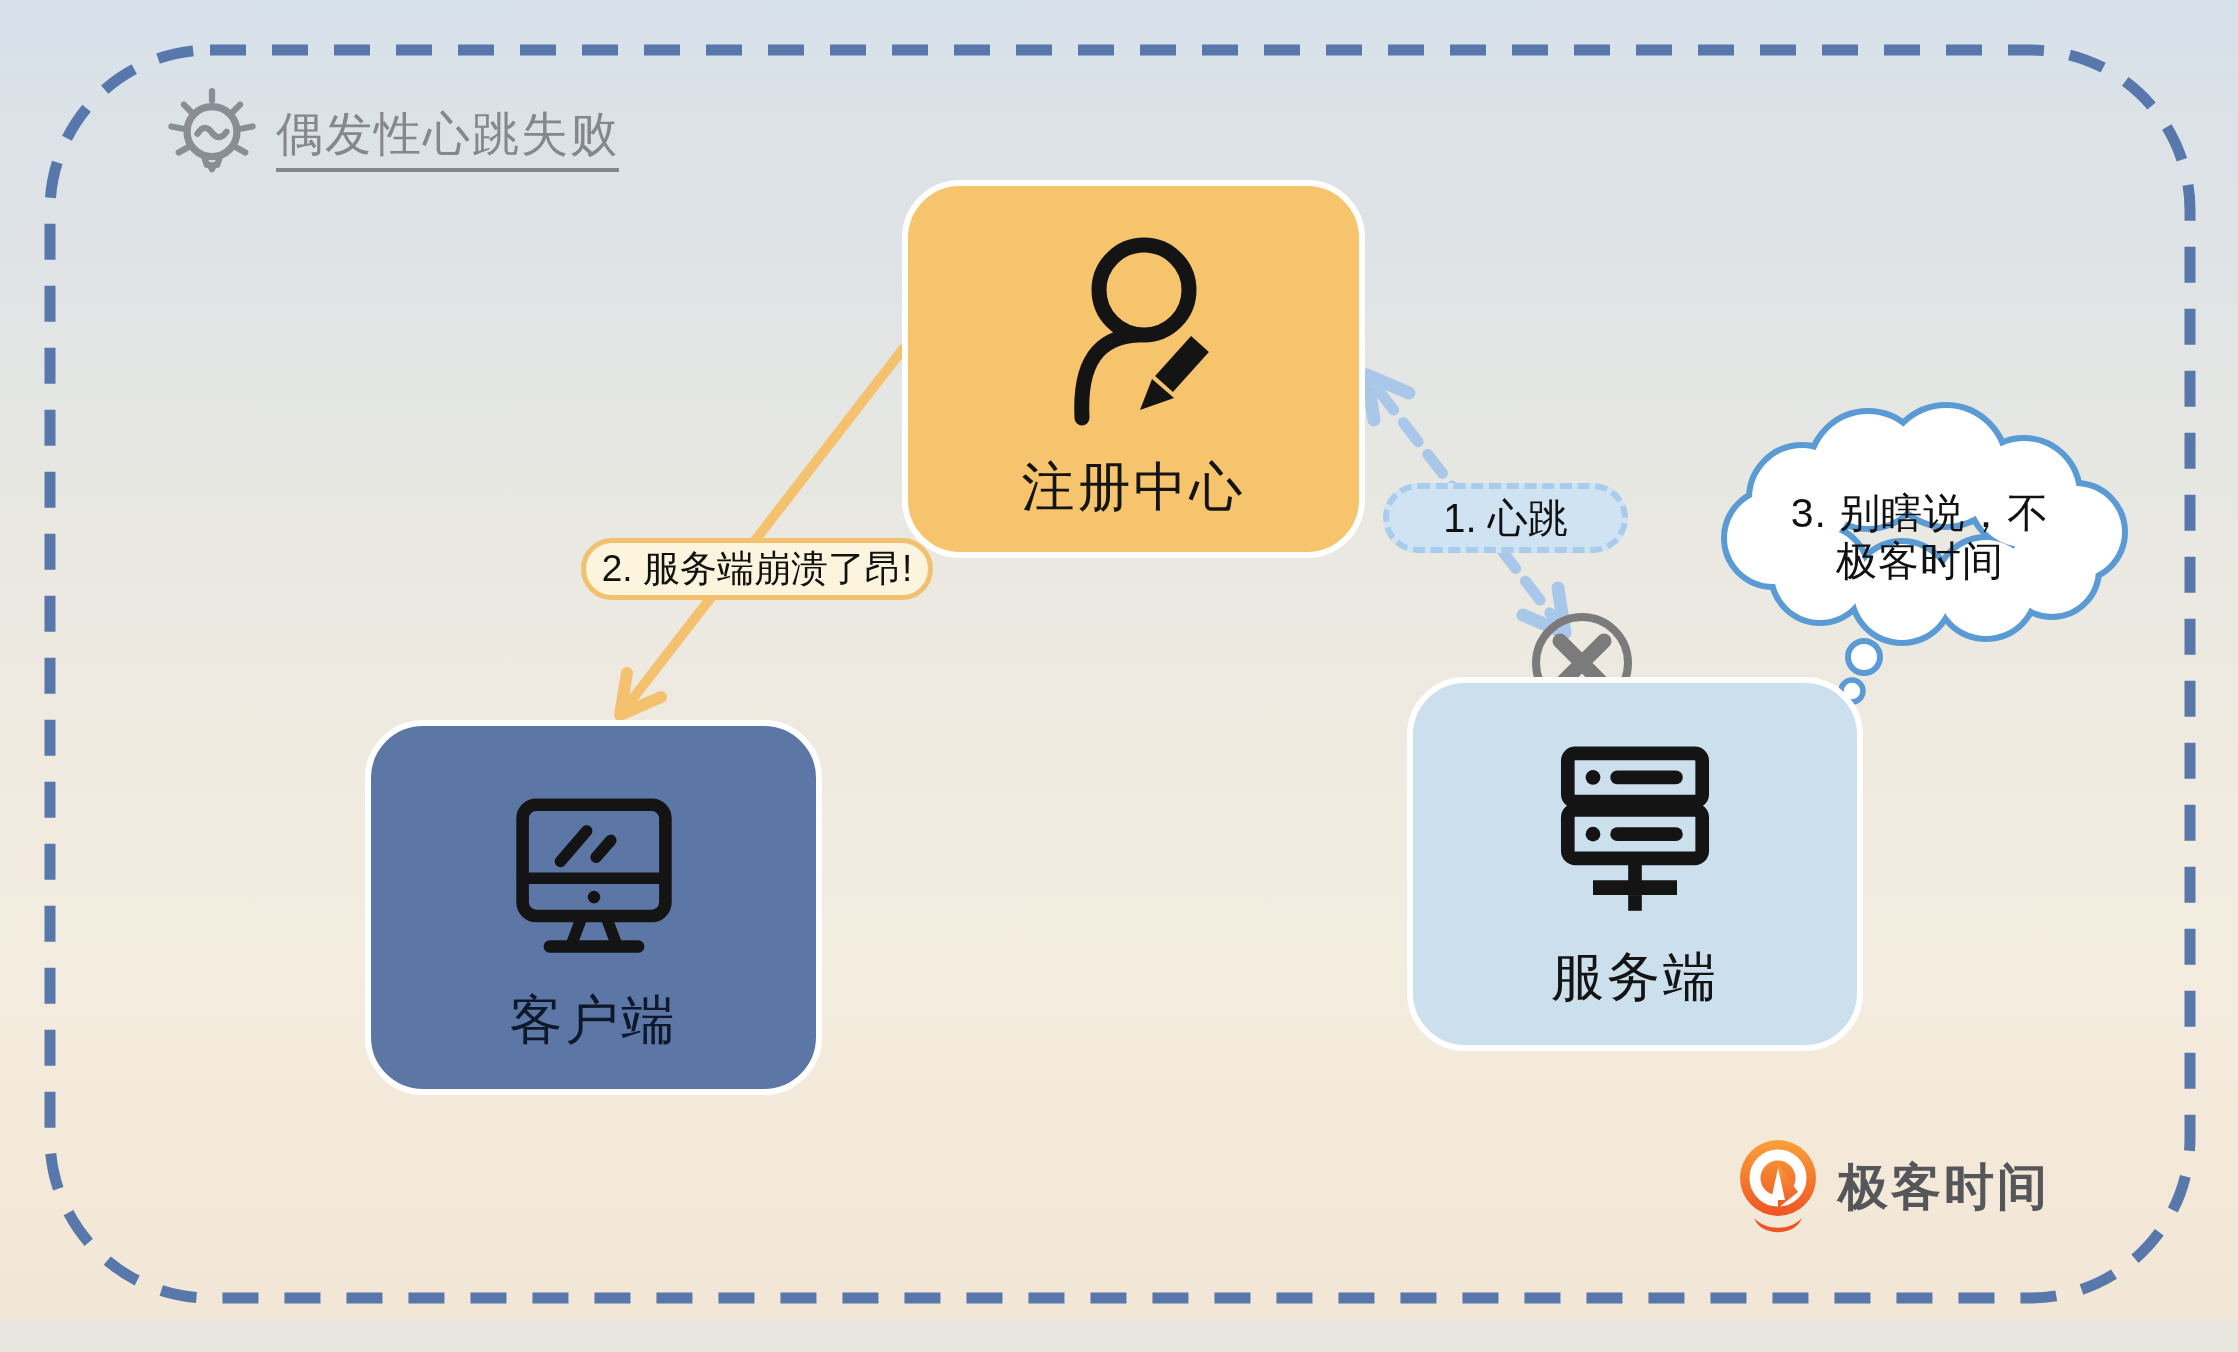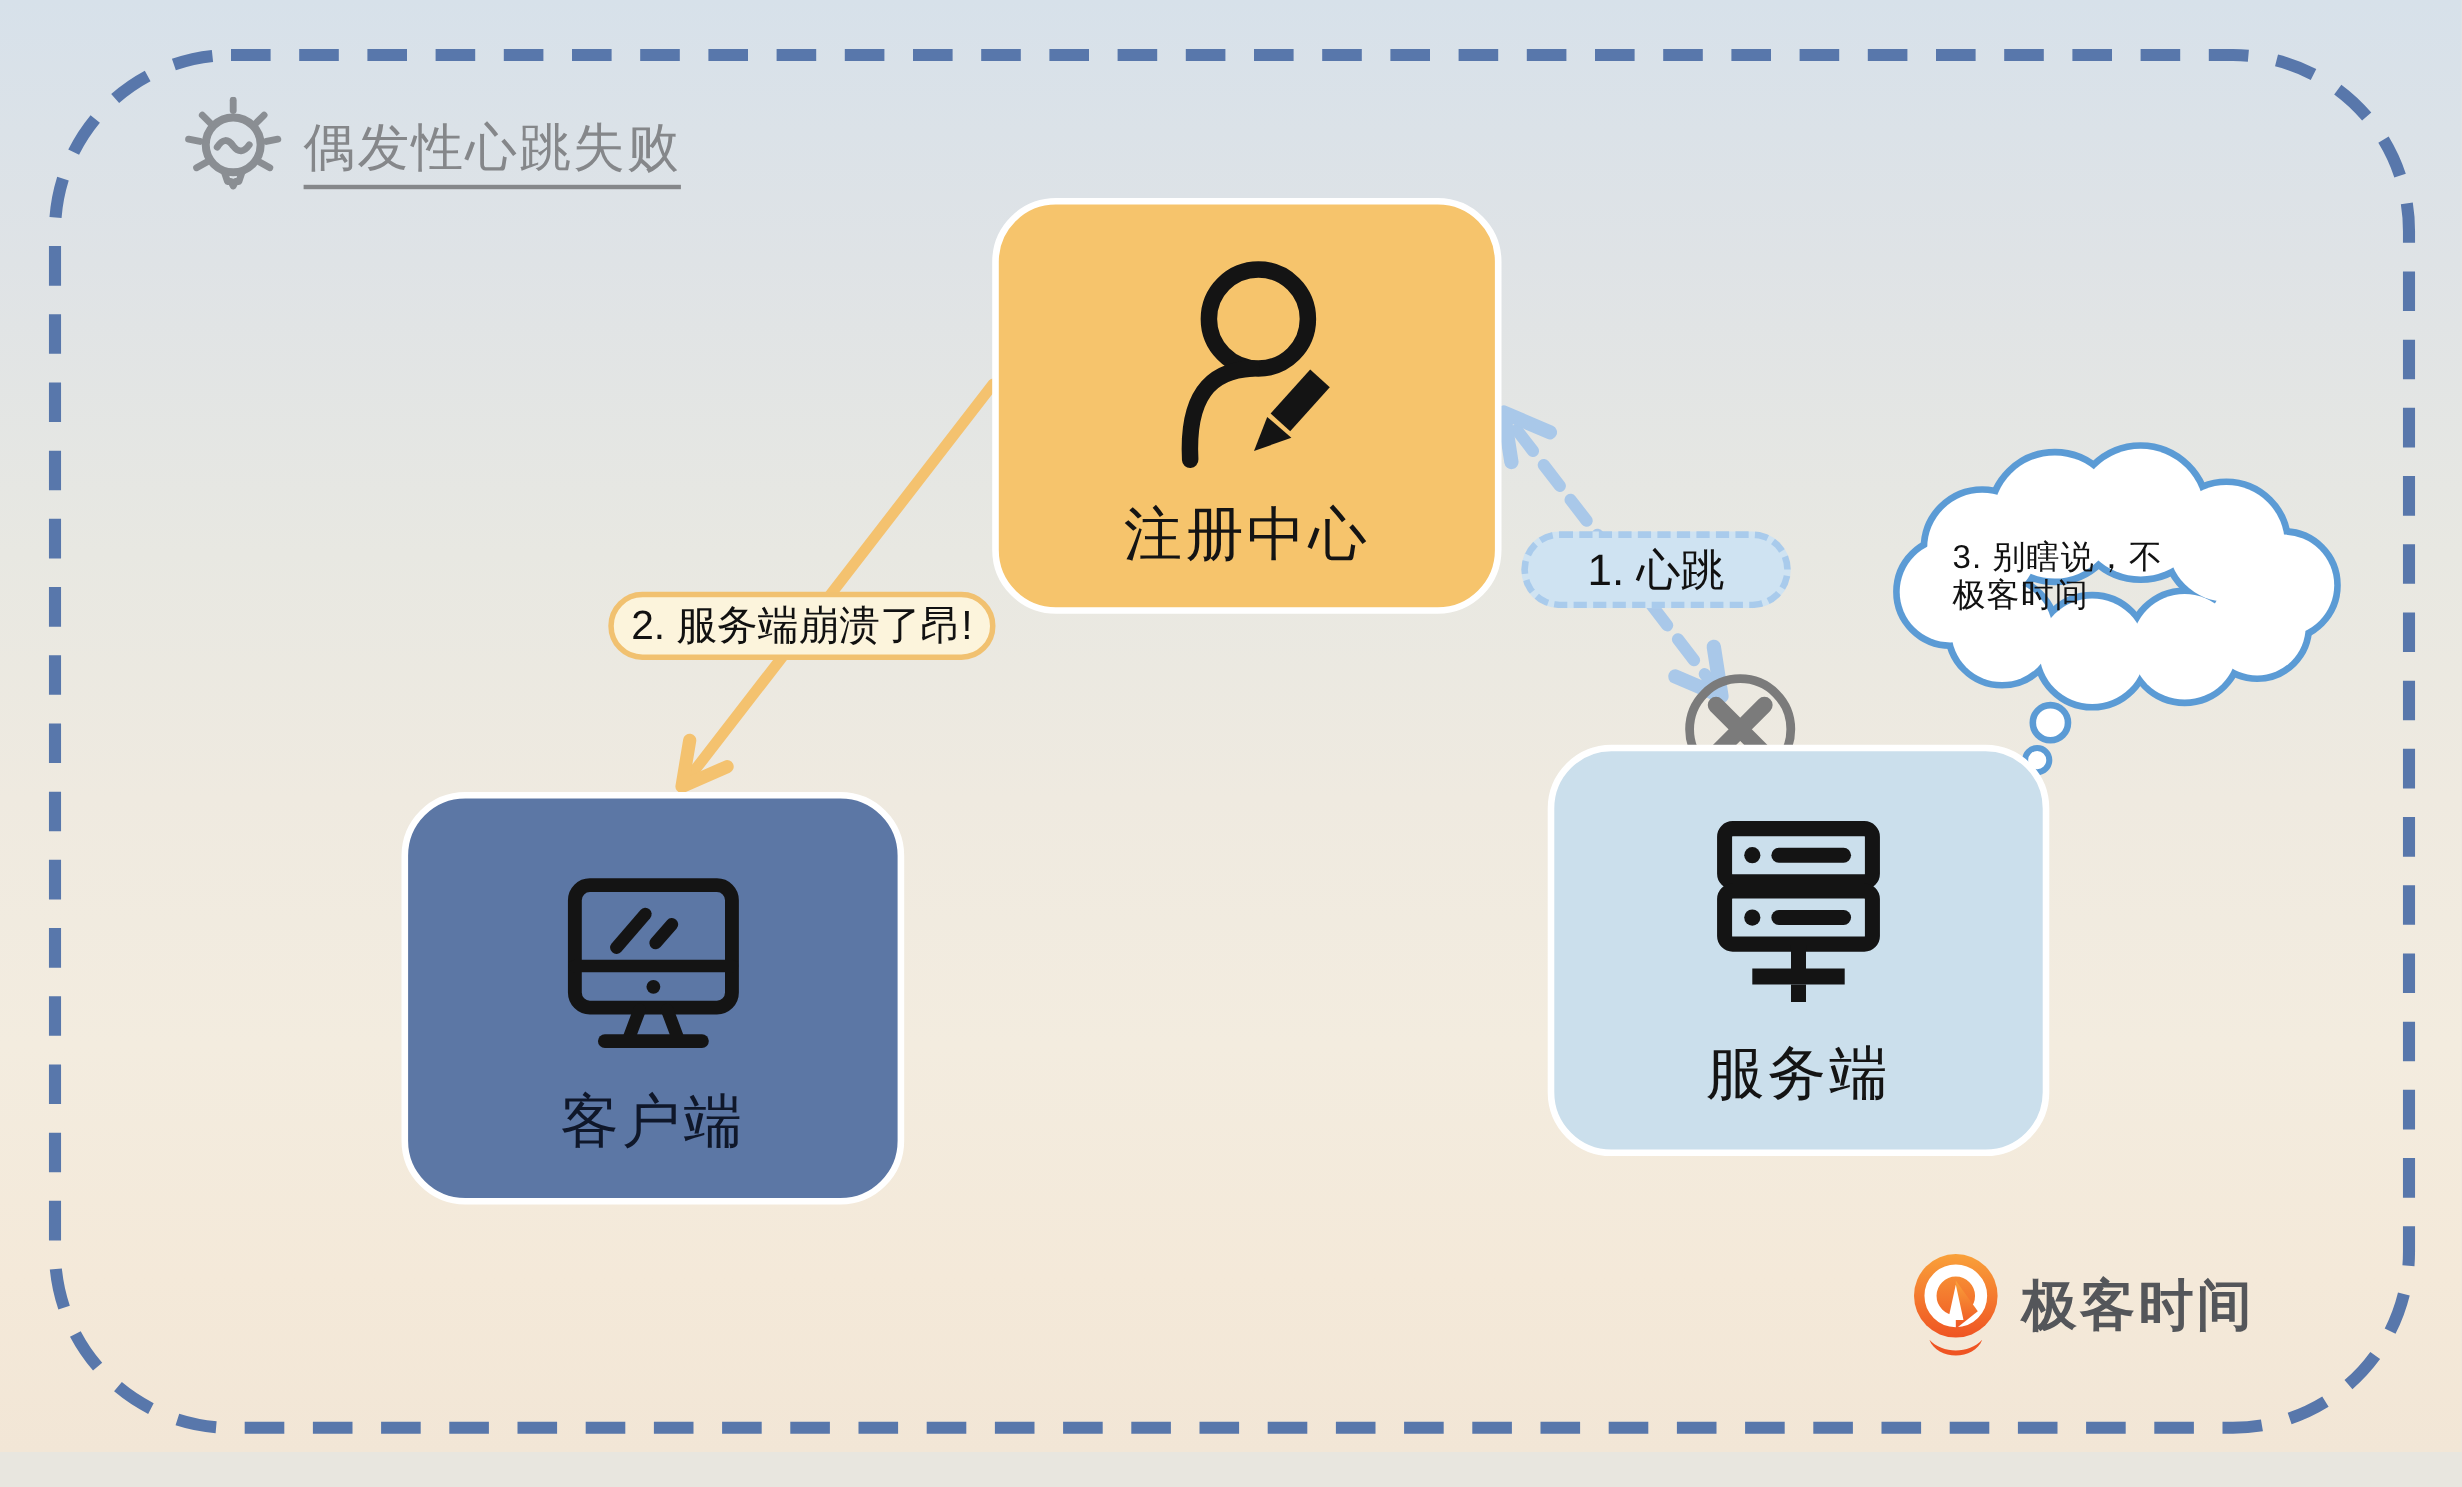--- a/index.html
+++ b/index.html
@@ -32,27 +32,27 @@
   .pill{
     position:absolute;box-sizing:border-box;border-radius:40px;
     display:flex;align-items:center;justify-content:center;
     color:#111;white-space:nowrap;
   }
   .pill-heartbeat{
     left:1383px;top:483px;width:245px;height:70px;
     background:#cfe3f2;border:6px dashed #a9cbec;font-size:40px;
   }
   .pill-crash{
-    left:553px;top:538px;width:352px;height:62px;
+    left:581px;top:538px;width:352px;height:62px;
     background:#fcf4dc;border:5px solid #f1c170;font-size:37px;
   }
   
   .cloud-text{
     position:absolute;left:1775px;top:489px;width:290px;
-    font-size:30px;color:#111;line-height:1.18;letter-spacing:1px;
+    text-align:center;font-size:41px;color:#111;line-height:1.18;letter-spacing:1px;
   }
   
   .logo{position:absolute;left:1738px;top:1138px;display:flex;align-items:center;gap:20px;}
   .logo .logo-text{font-size:50px;font-weight:bold;color:#54565a;letter-spacing:3px;}
 </style>
 </head>
 <body>
 
 <div class="canvas">
 

